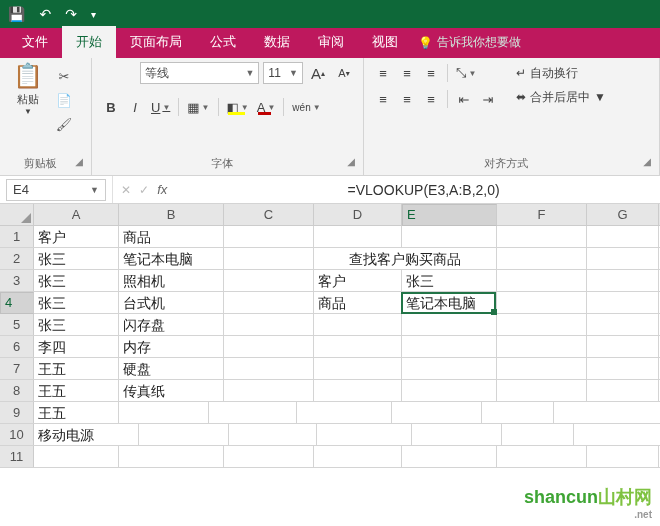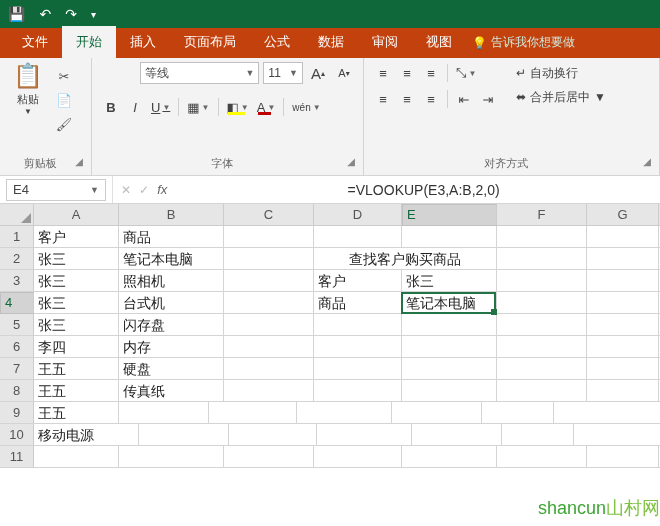--- a/index.html
+++ b/index.html
@@ -3,21 +3,21 @@
 <meta charset="utf-8">
 <style>
 * { margin: 0; padding: 0; box-sizing: border-box; font-family: "Microsoft YaHei", "Segoe UI", sans-serif; }
 body { background: #fff; width: 660px; height: 526px; overflow: hidden; font-size: 12px; color: #444; }
 
 
 .titlebar { background: #0e6839; height: 28px; display: flex; align-items: center; padding: 0 8px; gap: 14px; }
 .titlebar .ticon { color: #fff; font-size: 14px; cursor: pointer; }
 
 
-.tabbar { background: #c2410c; height: 30px; display: flex; align-items: flex-end; padding: 0 8px; }
+.tabbar { background: #be185d; height: 30px; display: flex; align-items: flex-end; padding: 0 8px; }
 .tab { color: #fff; padding: 7px 14px; font-size: 13px; cursor: pointer; }
 .tab.active { background: #f3f3f3; color: #0e6839; }
 .tell-me { color: #cfe8dc; font-size: 12px; padding: 7px 6px; display: flex; align-items: center; gap: 4px; }
 
 
 .ribbon { background: #f3f3f3; border-bottom: 1px solid #d4d4d4; height: 118px; display: flex; }
 .rgroup { border-right: 1px solid #d4d4d4; padding: 4px 8px 2px; display: flex; flex-direction: column; }
 .rgroup-body { flex: 1; display: flex; align-items: flex-start; gap: 6px; }
 .rgroup-label { text-align: center; font-size: 11px; color: #666; padding: 2px 0; }
 .dlaunch { float: right; color: #888; font-size: 10px; padding-left: 3px; }
@@ -59,38 +59,37 @@
 .ch { border-right: 1px solid #ccc; text-align: center; font-size: 13px; color: #555; line-height: 22px; background: #e6e6e6; }
 .grow { display: flex; border-bottom: 1px solid #d4d4d4; height: 22px; }
 .rh { width: 34px; border-right: 1px solid #ccc; background: #e6e6e6; text-align: center; font-size: 13px; color: #555; line-height: 22px; }
 .cell { border-right: 1px solid #d4d4d4; font-size: 14px; color: #222; line-height: 22px; padding: 0 4px; overflow: visible; white-space: nowrap; }
 .cA { width: 85px; } .cB { width: 105px; } .cC { width: 90px; } .cD { width: 88px; } .cE { width: 95px; } .cF { width: 90px; } .cG { width: 72px; }
 .rh.sel, .ch.sel { background: #d3d3d3; color: #0e6839; }
 .active-cell { position: absolute; border: 2px solid #227447; pointer-events: none; }
 .active-cell::after { content: ""; position: absolute; right: -3px; bottom: -3px; width: 6px; height: 6px; background: #227447; }
 .merge-center { text-align: center; }
 
-.watermark { position: absolute; right: 0; bottom: 6px; font-size: 18px; font-weight: normal; }
+.watermark { position: absolute; right: 8px; bottom: 6px; font-size: 18px; font-weight: bold; }
 .watermark .g1 { color: #3fa535; } .watermark .g2 { color: #7fc241; }
 .watermark .sub { font-size: 10px; color: #999; display: block; text-align: right; }
 </style>
 </head>
 <body>
 
 <div class="titlebar">
   <span class="ticon">💾</span>
   <span class="ticon">↶</span>
   <span class="ticon">↷</span>
   <span class="ticon" style="font-size:10px;">▾</span>
 </div>
 
 <div class="tabbar">
   <div class="tab">文件</div>
   <div class="tab active">开始</div>
-  <div class="tab">插入</div>
   <div class="tab">页面布局</div>
   <div class="tab">公式</div>
   <div class="tab">数据</div>
   <div class="tab">审阅</div>
   <div class="tab">视图</div>
   <div class="tell-me">
     <span>💡</span>
     <span>告诉我你想要做</span>
   </div>
 </div>
@@ -357,13 +356,14 @@
         <div class="cell cE"></div>
         <div class="cell cF"></div>
         <div class="cell cG"></div>
       </div>
     </div>
   <div class="active-cell" style="left:401px; top:88px; width:95px; height:22px;"></div>
 </div>
 
 <div class="watermark">
   <span class="g1">shancun</span><span class="g2">山村网</span>
+  <span class="sub">.net</span>
 </div>
 
 </body></html>

